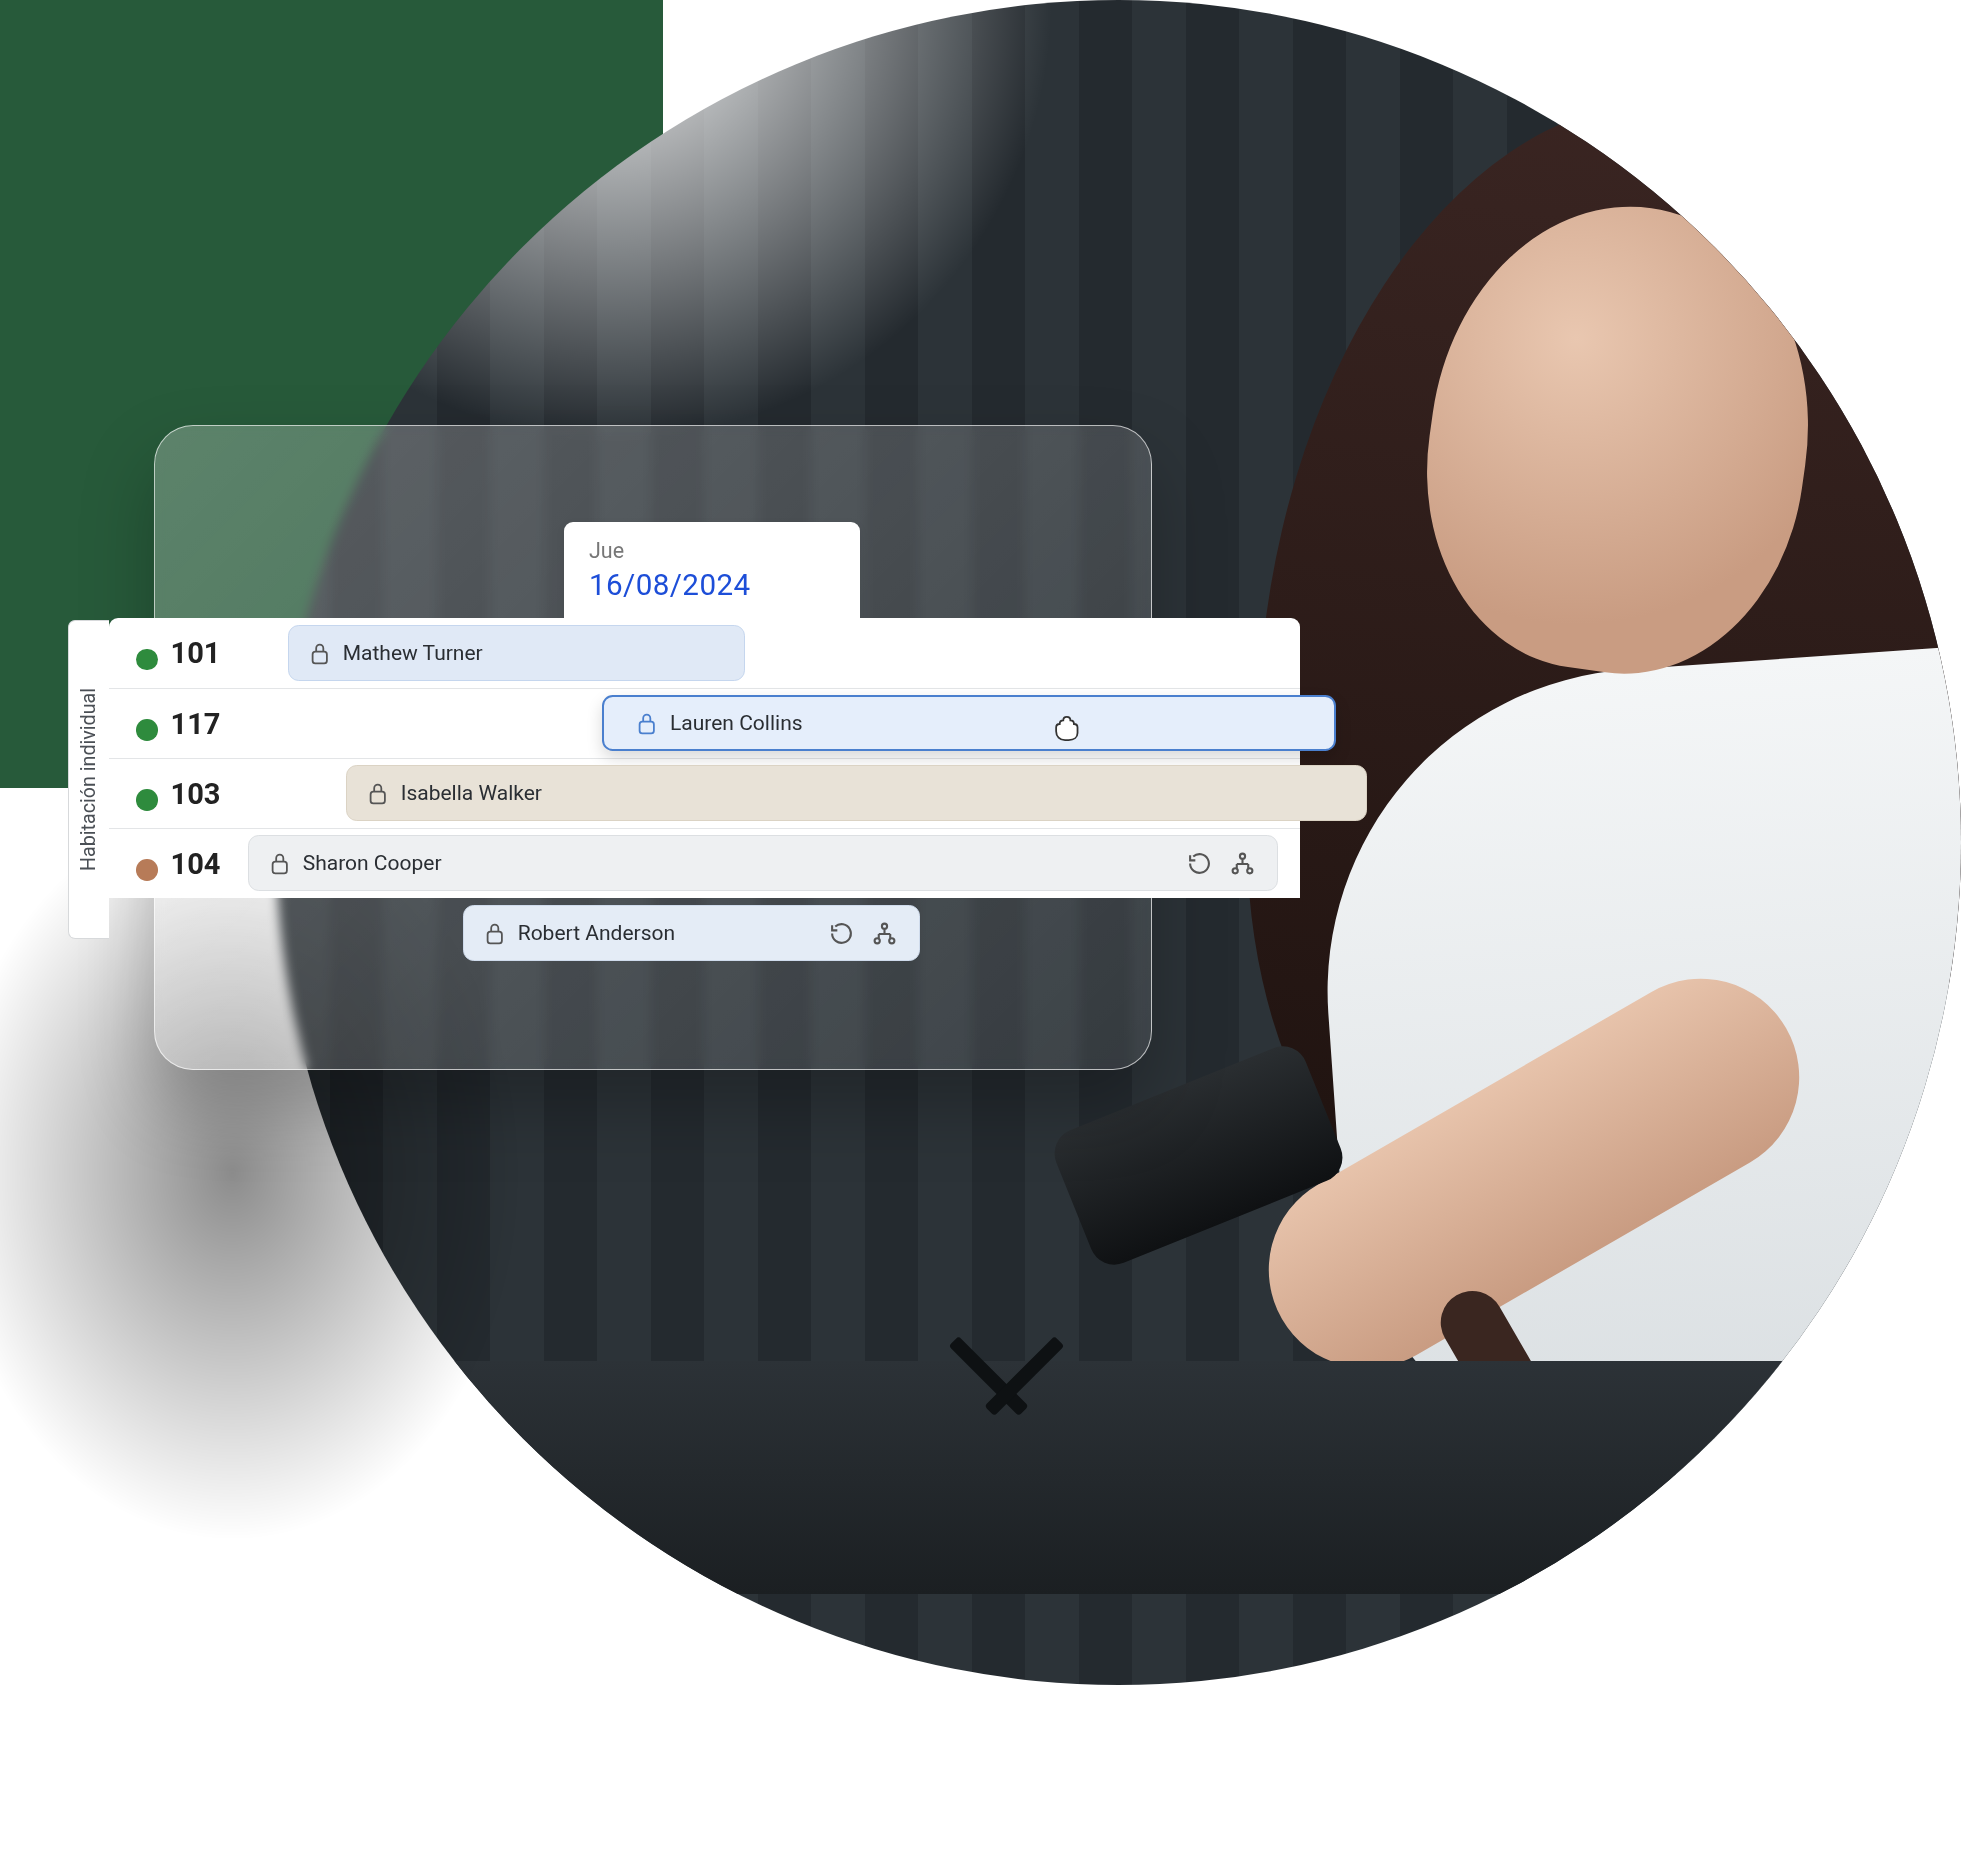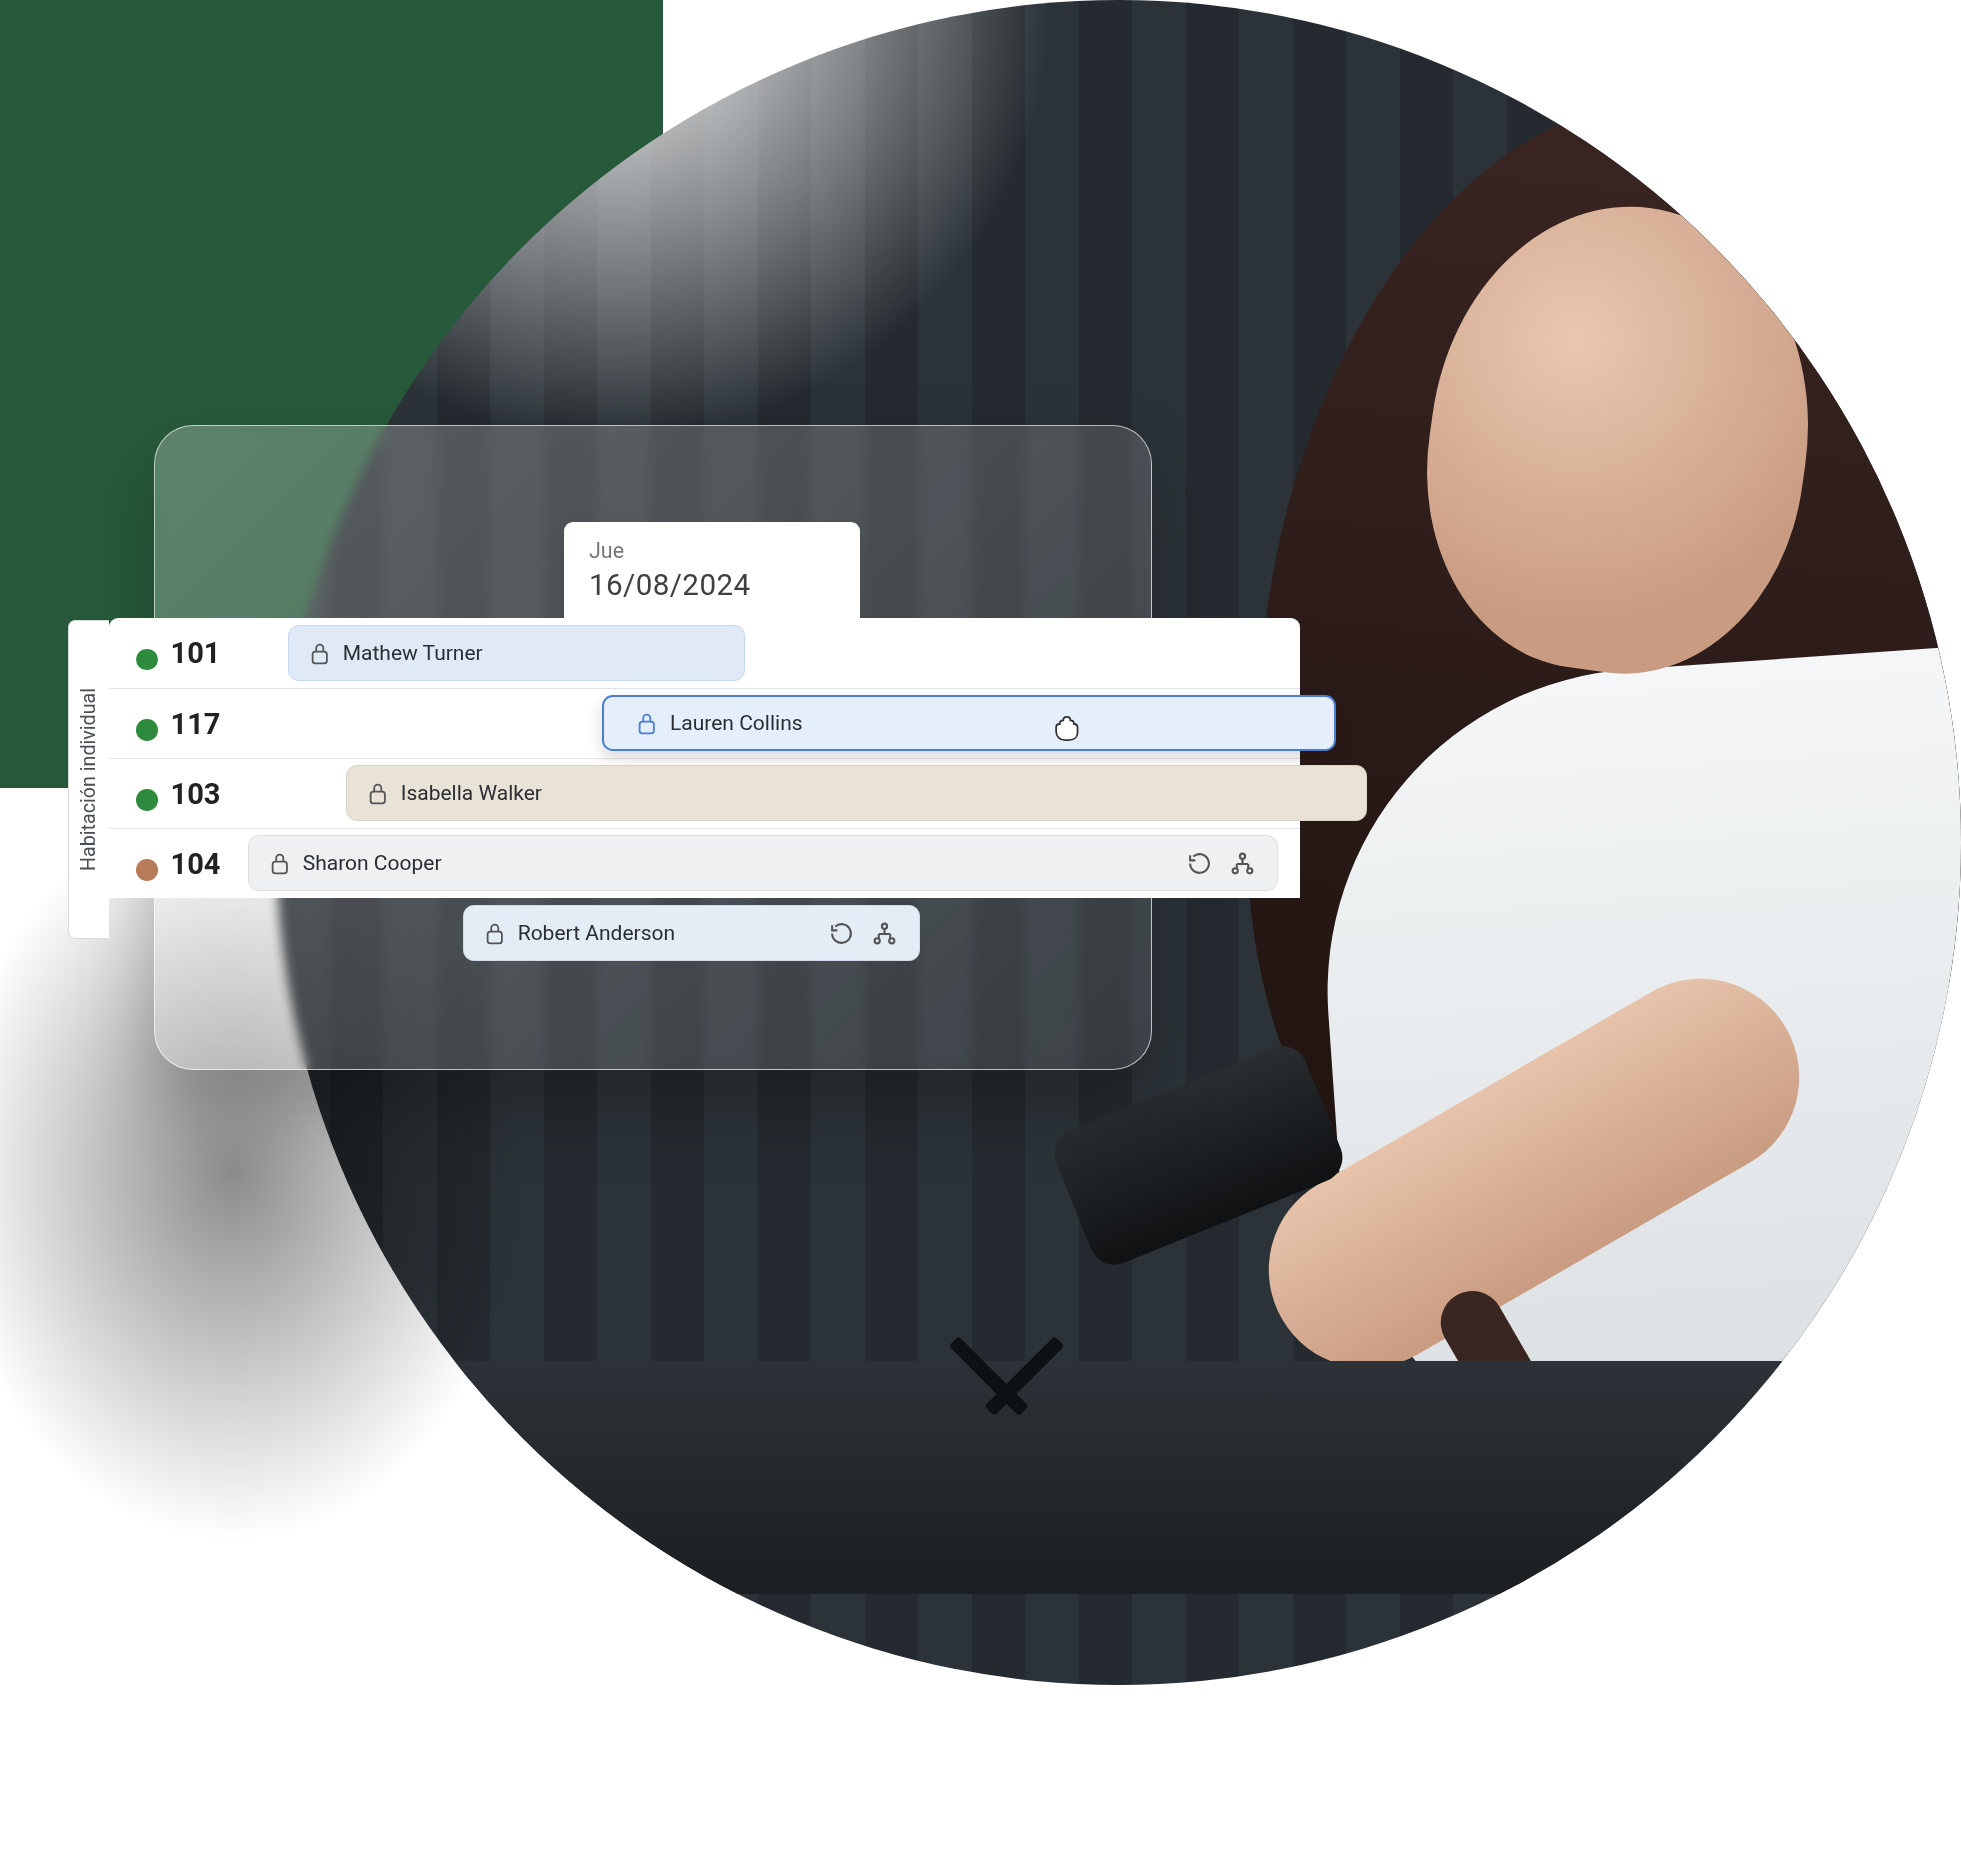--- a/index.html
+++ b/index.html
@@ -149,21 +149,21 @@
   }
   .date-col.thu { background: #ffffff; }
   .date-col.fri { background: #ecedee; }
   .date-day {
     font-size: 21.5px;
     color: #777;
     margin-bottom: 5.4px;
   }
   .date-val {
     font-size: 29.6px;
-    color: #404040;
+    color: #1d4ed8;
     letter-spacing: 0.4px;
   }
 
   
   .vlabel {
     position: absolute;
     left: -32px; top: 118px;
     height: 319px;
     width: 41px;
     background: #fff;

